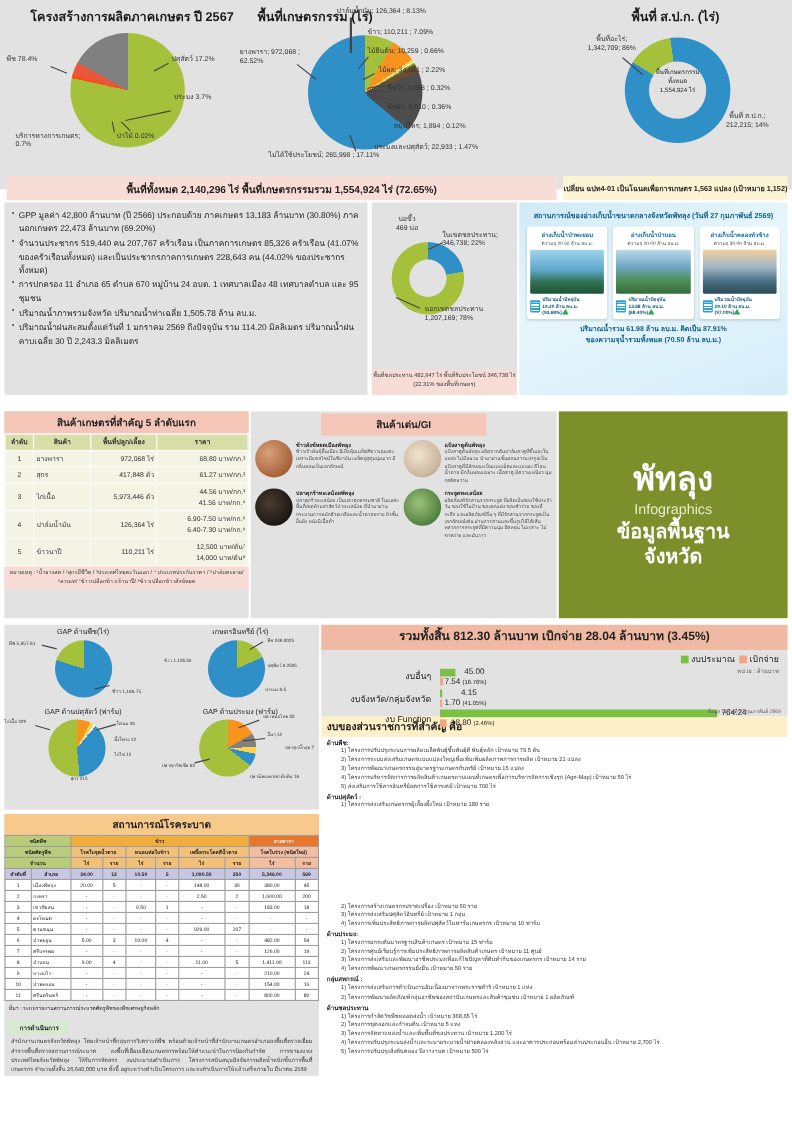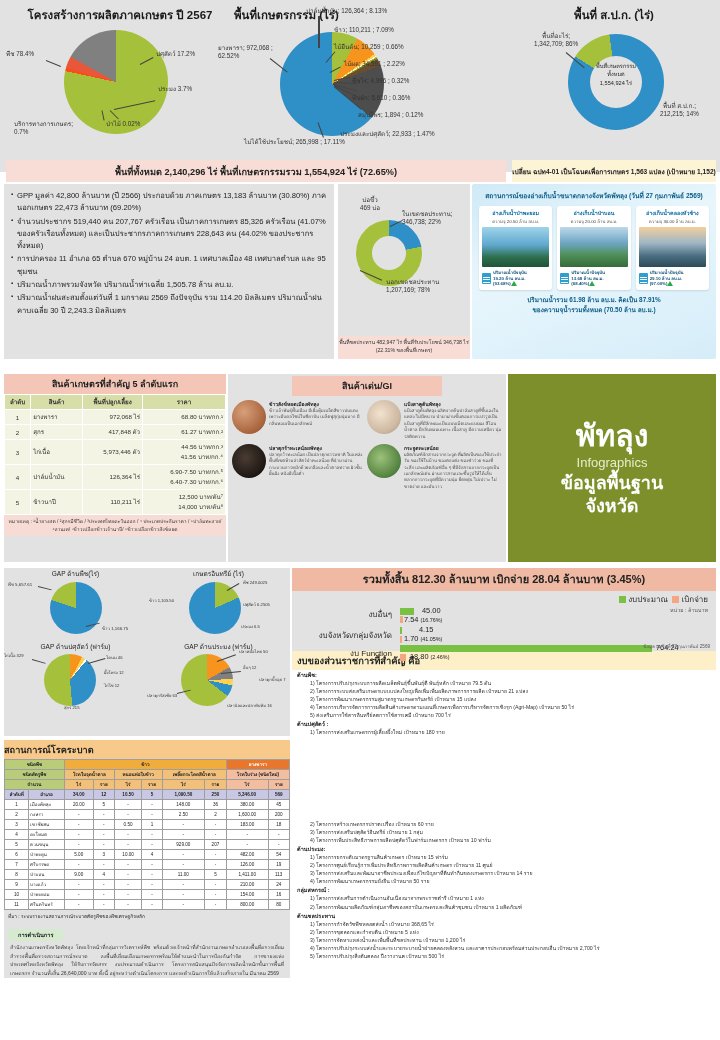--- a/index.html
+++ b/index.html
@@ -106,21 +106,21 @@
   .lgsq { display:inline-block; width:7px; height:7px; vertical-align:-1px; margin-right:2px; }
   .srcnote { position:absolute; right:6px; bottom:1px; font-size:4.6px; color:#555; }
   #budlist { background:#fff; height:104px; overflow:hidden; }
   #budlist .lh { background:#fdf0c9; font-size:9.4px; font-weight:bold; padding:2px 5px; color:#222; }
   .sec { font-size:5.6px; font-weight:bold; margin:1px 0 0 5px; color:#222; }
   .it { font-size:5.2px; margin-left:18px; color:#333; line-height:1.55; }
 
   
   #row5 { position:absolute; left:0; top:740px; width:290px; height:300px; }
   #dsbox { background:#e2e2e2; width:286px; margin-left:4px; }
-  #dsbox .hd { background:#f7c98a; font-size:9.2px; font-weight:bold; text-align:left; padding:2px 0; color:#222; }
+  #dsbox .hd { background:#f7c98a; font-size:9.2px; font-weight:bold; text-align:center; padding:2px 0; color:#222; }
   table.td { width:100%; border-collapse:collapse; font-size:4.6px; }
   table.td th, table.td td { border:1px solid #9e9e9e; padding:1px 1px; text-align:center; color:#222; }
   table.td th.g1 { background:#b8cc7a; }
   table.td th.o1 { background:#f0ad3c; }
   table.td th.o2 { background:#e8762c; color:#fff; }
   table.td th.sub { background:#f3c07a; }
   table.td th.subo { background:#f3bda0; }
   table.td tr.sum td { background:#c8c8e4; font-weight:bold; }
   table.td td.w { background:#ffffff; }
   .srcsmall { font-size:4.8px; padding:2px 4px 1px 4px; color:#222; }

